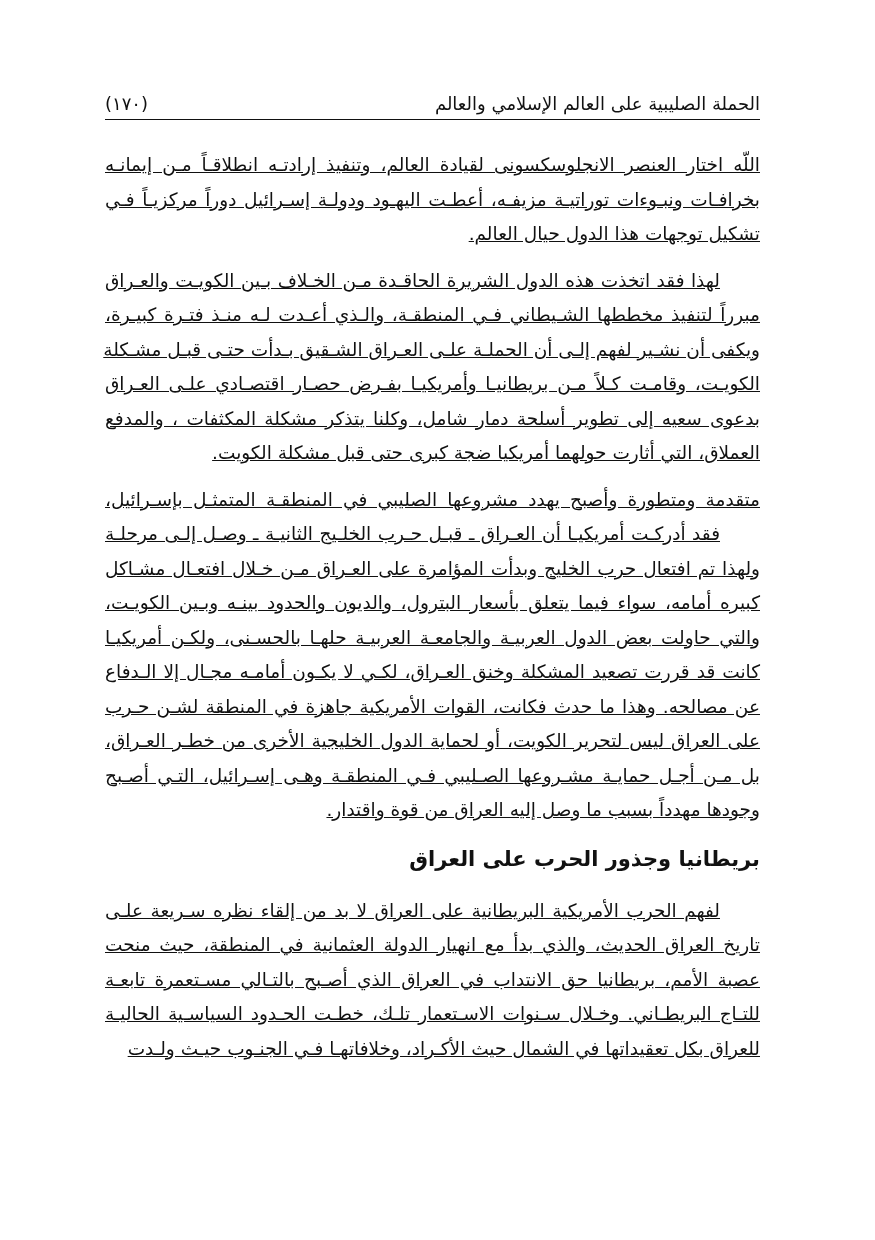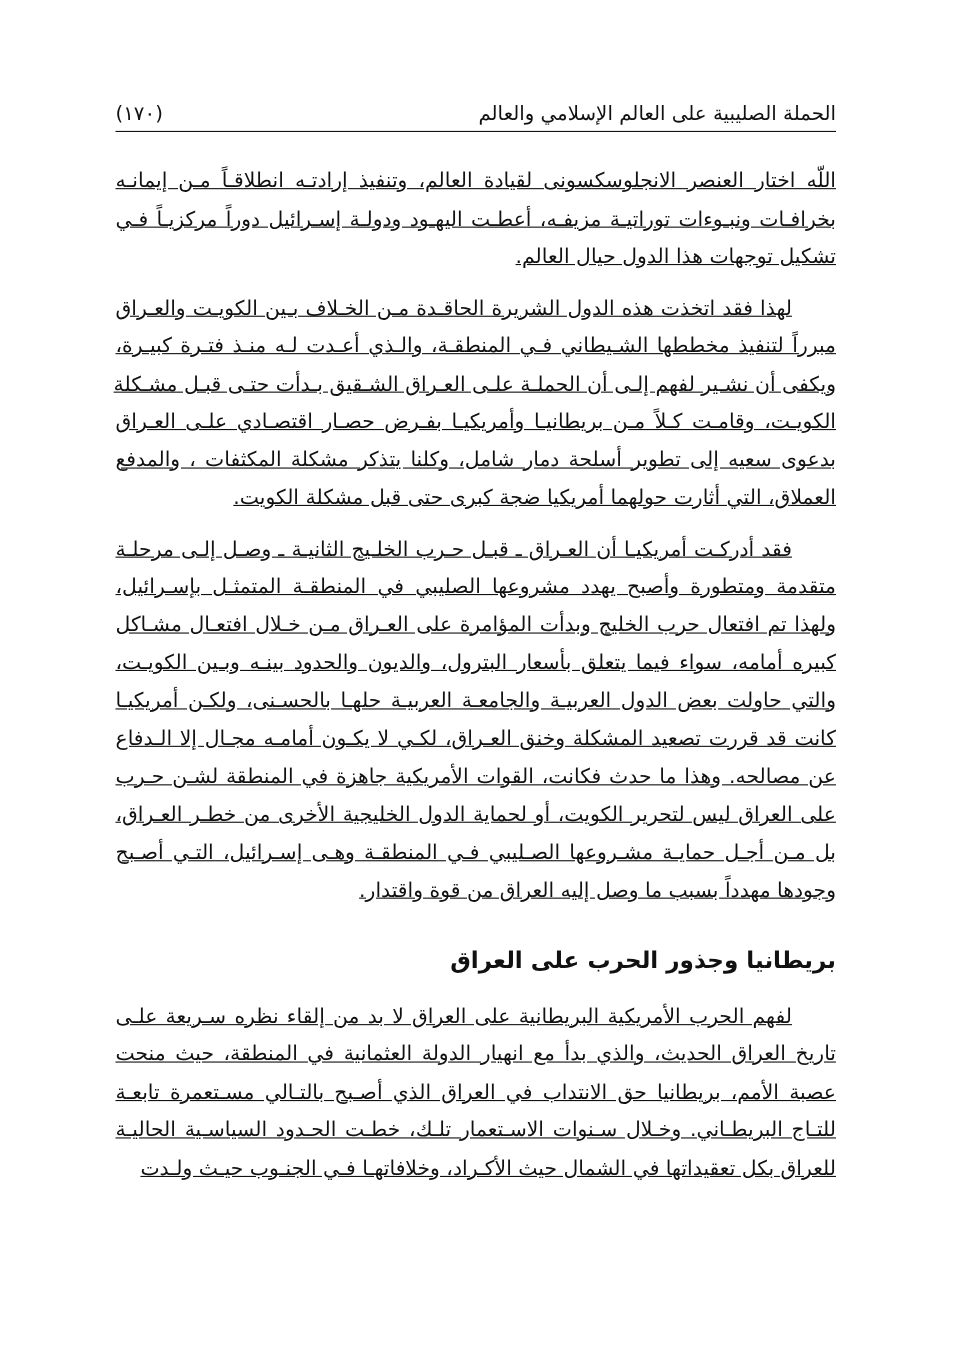--- a/index.html
+++ b/index.html
@@ -66,21 +66,21 @@
       overflow: visible;
       text-decoration: underline;
     }
     .para .line.last {
       text-align-last: right;
     }
     .para.indent .line.first {
       padding-right: 40px;
     }
     .section-heading {
-      margin: 28px 0 18px 0;
+      margin: 14px 0 18px 0;
       font-weight: bold;
       font-size: 21px;
       line-height: 34px;
       text-align: right;
     }
   </style>
 </head>
 <body>
 
 <div class="page">
@@ -98,22 +98,22 @@
         </p>
         <p class="para indent">
           <span class="line first">لهذا فقد اتخذت هذه الدول الشريرة الحاقـدة مـن الخـلاف بـين الكويـت والعـراق</span>
           <span class="line">مبرراً لتنفيذ مخططها الشـيطاني فـي المنطقـة، والـذي أعـدت لـه منـذ فتـرة كبيـرة،</span>
           <span class="line">ويكفى أن نشـير لفهم إلـى أن الحملـة علـى العـراق الشـقيق بـدأت حتـى قبـل مشـكلة</span>
           <span class="line">الكويـت، وقامـت كـلاً مـن بريطانيـا وأمريكيـا بفـرض حصـار اقتصـادي علـى العـراق</span>
           <span class="line">بدعوى سعيه إلى تطوير أسلحة دمار شامل، وكلنا يتذكر مشكلة المكثفات ، والمدفع</span>
           <span class="line last">العملاق، التي أثارت حولهما أمريكيا ضجة كبرى حتى قبل مشكلة الكويت.</span>
         </p>
         <p class="para indent">
+          <span class="line">متقدمة ومتطورة وأصبح يهدد مشروعها الصليبي في المنطقـة المتمثـل بإسـرائيل،</span>
           <span class="line first">فقد أدركـت أمريكيـا أن العـراق ـ قبـل حـرب الخلـيج الثانيـة ـ وصـل إلـى مرحلـة</span>
-          <span class="line">متقدمة ومتطورة وأصبح يهدد مشروعها الصليبي في المنطقـة المتمثـل بإسـرائيل،</span>
           <span class="line">ولهذا تم افتعال حرب الخليج وبدأت المؤامرة على العـراق مـن خـلال افتعـال مشـاكل</span>
           <span class="line">كبيره أمامه، سواء فيما يتعلق بأسعار البترول، والديون والحدود بينـه وبـين الكويـت،</span>
           <span class="line">والتي حاولت بعض الدول العربيـة والجامعـة العربيـة حلهـا بالحسـنى، ولكـن أمريكيـا</span>
           <span class="line">كانت قد قررت تصعيد المشكلة وخنق العـراق، لكـي لا يكـون أمامـه مجـال إلا الـدفاع</span>
           <span class="line">عن مصالحه. وهذا ما حدث فكانت، القوات الأمريكية جاهزة في المنطقة لشـن حـرب</span>
           <span class="line">على العراق ليس لتحرير الكويت، أو لحماية الدول الخليجية الأخرى من خطـر العـراق،</span>
           <span class="line">بل مـن أجـل حمايـة مشـروعها الصـليبي فـي المنطقـة وهـى إسـرائيل، التـي أصـبح</span>
           <span class="line last">وجودها مهدداً بسبب ما وصل إليه العراق من قوة واقتدار.</span>
         </p>
       </div>

